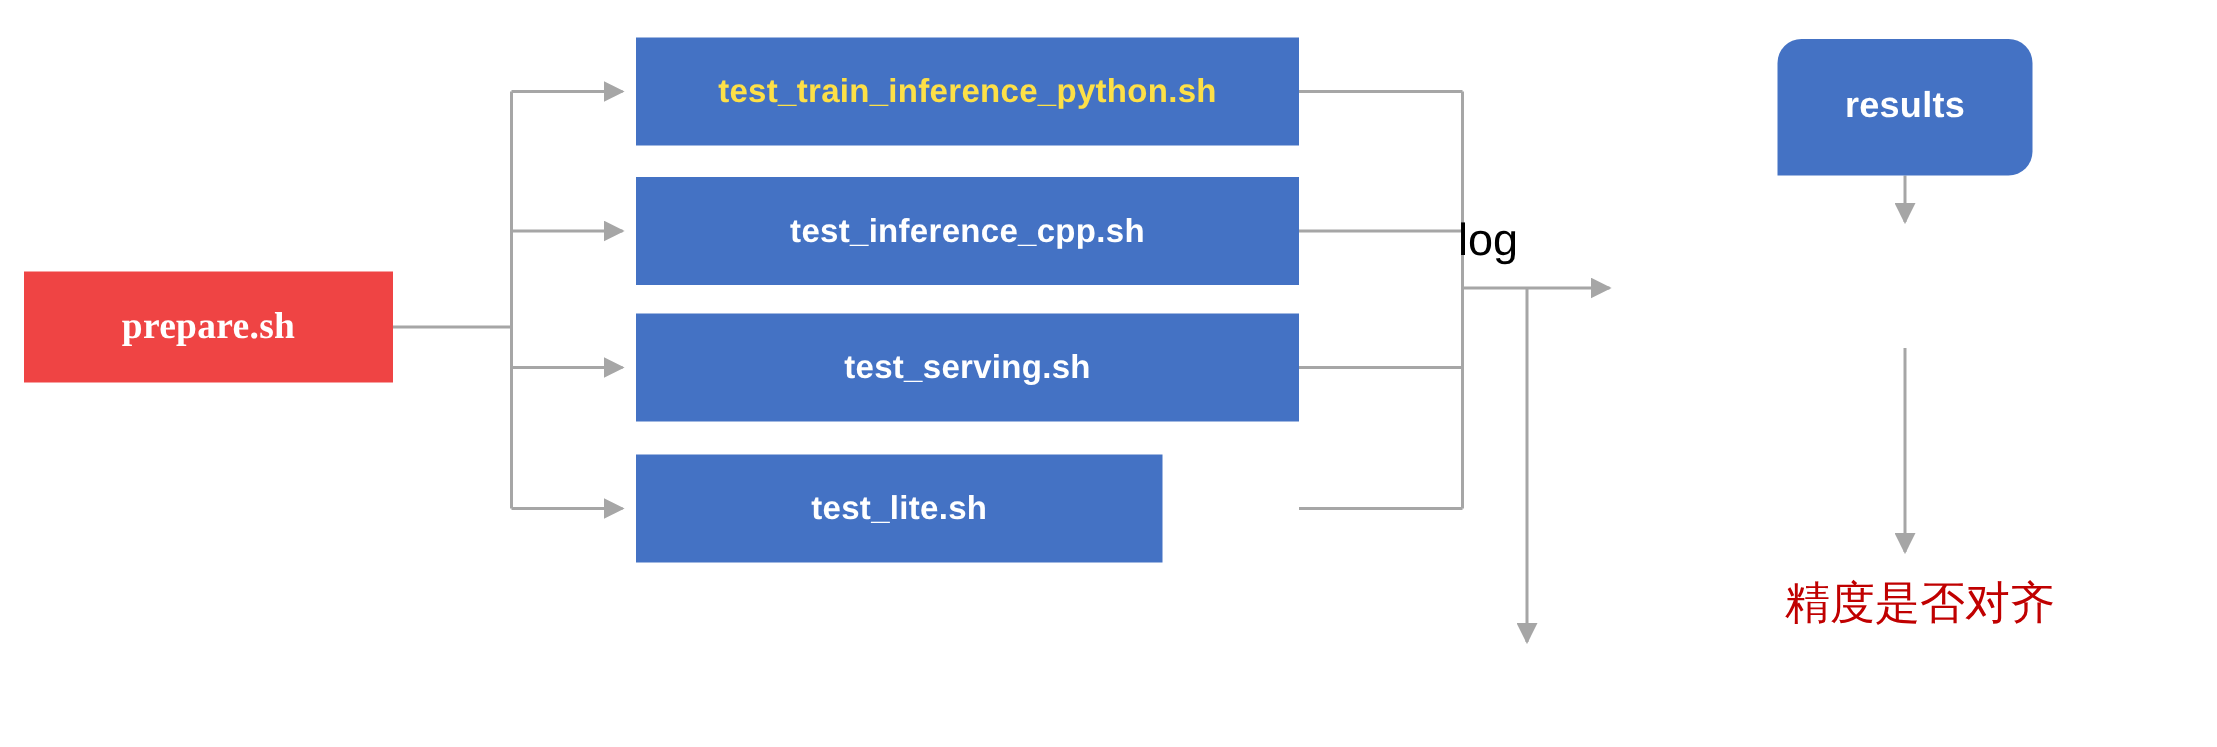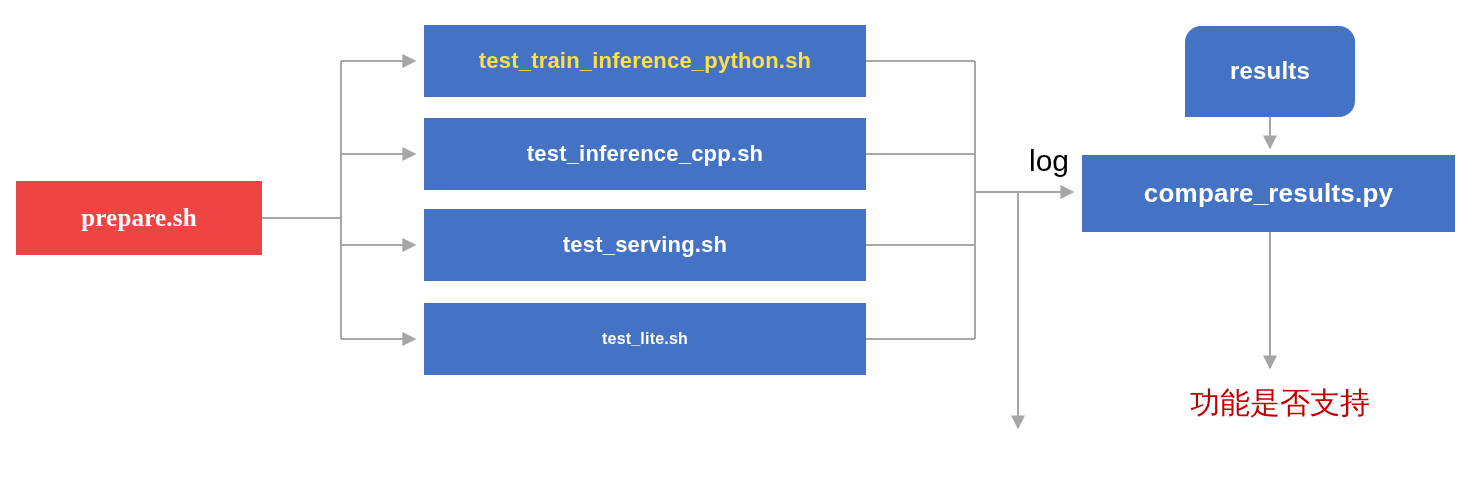--- a/index.html
+++ b/index.html
@@ -110,30 +110,27 @@
   </div>
 
   <div class="node" id="node-test-serving" style="left: 424px; top: 209px; width: 442px; height: 72px; font-size: 22px; background: rgb(68, 114, 196); color: rgb(255, 255, 255);">
     <span class="node-label">test_serving.sh</span>
   </div>
 
   <div class="node" id="node-test-inference-cpp" style="left: 424px; top: 118px; width: 442px; height: 72px; font-size: 22px; background: rgb(68, 114, 196); color: rgb(255, 255, 255);">
     <span class="node-label">test_inference_cpp.sh</span>
   </div>
 
-  <div class="node" id="node-test-lite" style="left: 424px; top: 303px; width: 442px; height: 72px; font-size: 16px; background: rgb(68, 114, 196); color: rgb(255, 255, 255);">
+  <div class="node" id="node-test-lite" style="left: 424px; top: 303px; width: 351px; height: 72px; font-size: 22px; background: rgb(68, 114, 196); color: rgb(255, 255, 255);">
     <span class="node-label">test_lite.sh</span>
   </div>
 
   <div class="node" id="node-results" style="left: 1185px; top: 26px; width: 170px; height: 91px; font-size: 24px; background: rgb(68, 114, 196); color: rgb(255, 255, 255); border-radius: 16px 16px 16px 0px;">
     <span class="node-label">results</span>
   </div>
 
-  <div class="node" id="node-compare-results" style="left: 1082px; top: 155px; width: 373px; height: 77px; font-size: 26px; background: rgb(68, 114, 196); color: rgb(255, 255, 255);">
-    <span class="node-label">compare_results.py</span>
-  </div>
 
-  <div class="edge-label" id="edge-label-log" style="left: 1029px; top: 146px; font-size: 30px; color: rgb(0, 0, 0);">log</div>
+  <div class="edge-label" id="edge-label-log" style="left: 972px; top: 146px; font-size: 30px; color: rgb(0, 0, 0);">log</div>
 
 
-  <div class="annotation" id="annotation-precision-alignment" style="left: 1190px; top: 388px; font-size: 30px; color: rgb(192, 0, 0);">功能是否支持</div>
+  <div class="annotation" id="annotation-precision-alignment" style="left: 1190px; top: 388px; font-size: 30px; color: rgb(192, 0, 0);">精度是否对齐</div>
 
 </div>
 
 </body></html>

